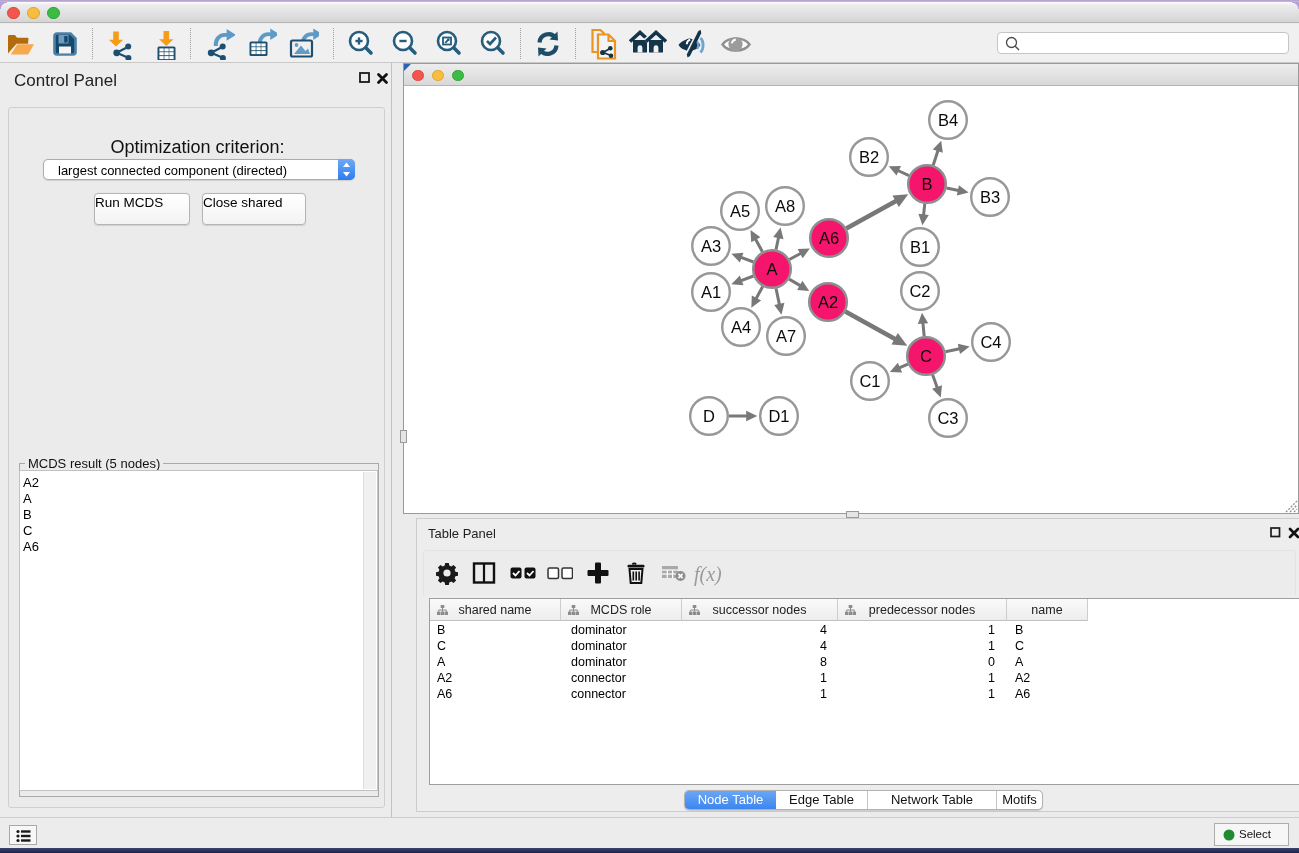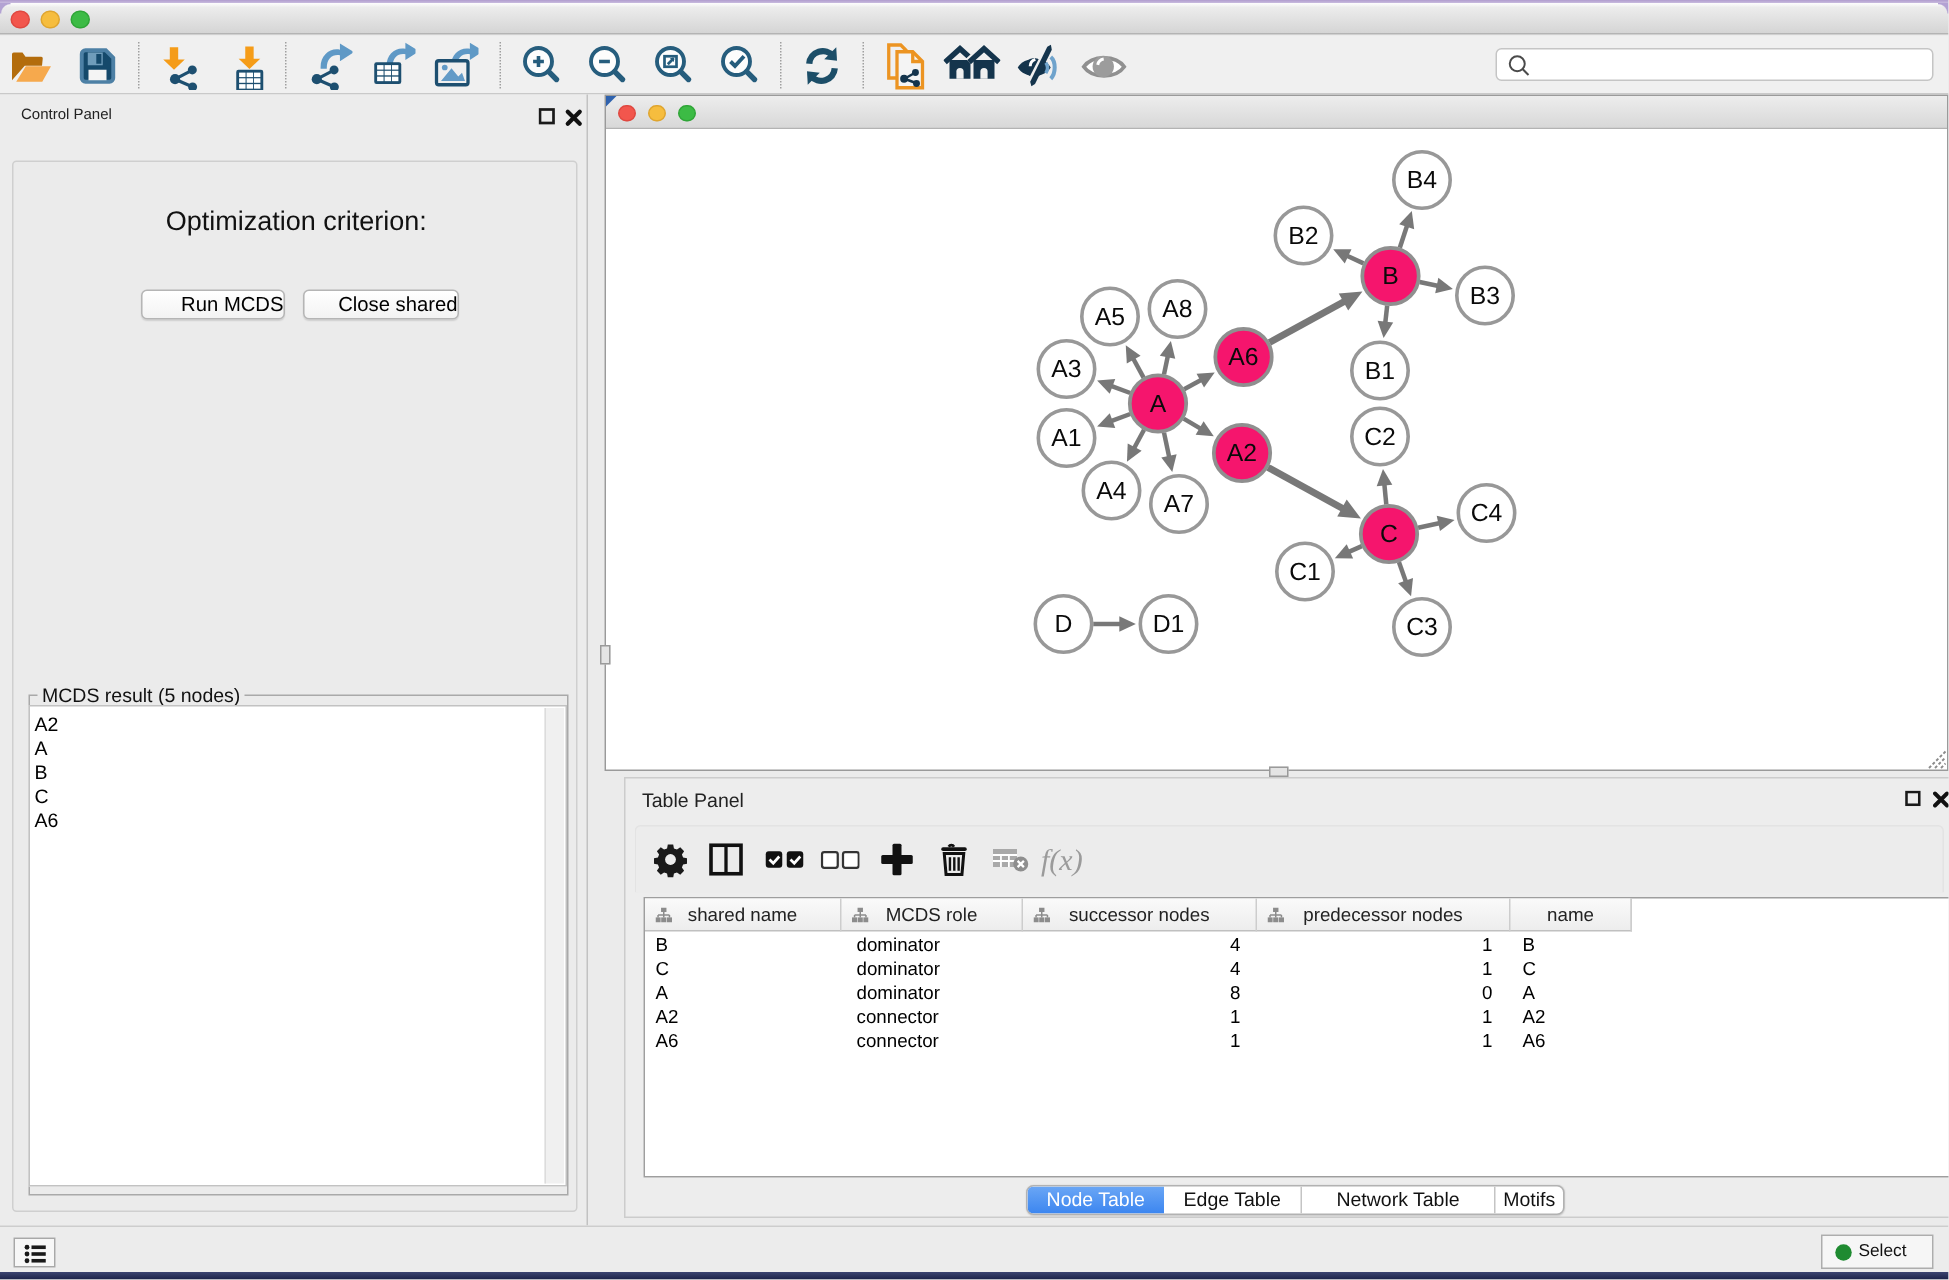--- a/index.html
+++ b/index.html
@@ -7,31 +7,31 @@
 #purpletop{left:0;top:0;width:1299px;height:2px;background:linear-gradient(#b09cce,#c8bade);z-index:50}
 #navybot{left:0;top:848px;width:1299px;height:5px;background:linear-gradient(#3c4470,#1b2248);z-index:50}
 #titlebar{left:0;top:2px;width:1299px;height:21px;background:linear-gradient(#fdfdfd,#ececec 15%,#d5d5d5);border-bottom:1px solid #b4b4b4}
 #titlebar .tl{position:absolute;top:4.5px;width:12.5px;height:12.5px;border-radius:50%}
 #title-text{left:0;top:6px;width:1299px;text-align:center;font-size:13px;color:#3b3b3b}
 #toolbar{left:0;top:24px;width:1299px;height:39px;background:#f0f0f0;border-bottom:1px solid #c9c9c9}
 .sep{position:absolute;top:4px;height:31px;width:0;border-left:1px dotted #9f9f9f}
 .ticon{position:absolute;top:0;height:39px;display:flex;align-items:center;justify-content:center}
 #searchbox{left:997px;top:8px;width:292px;height:22px;background:#fff;border:1px solid #c5c5c5;border-radius:4px}
 #cpanel{left:0;top:63px;width:392px;height:754px;background:#ececec;border-right:1px solid #c2c2c2}
-#cpanel-title{left:14px;top:8px;font-size:10px;color:#222}
+#cpanel-title{left:14px;top:8px;font-size:17px;color:#222}
 #cp-inner{left:8px;top:44px;width:377px;height:701px;border:1px solid #cfcfcf;border-radius:3px;background:#ebebeb}
 .seg{position:absolute;display:flex;z-index:5;background:#fff;border:1px solid #b2b2b2;border-radius:5px;overflow:hidden;box-shadow:0 0.5px 1px rgba(0,0,0,.15)}
 .seg div{font-size:13px;color:#111;text-align:center;line-height:18px;border-right:1px solid #c4c4c4}
 .seg div:last-child{border-right:none}
 .seg .sel{background:linear-gradient(#6aa6f5,#3c86f0);color:#fff;border-right:none}
 #opt-label{left:0;top:29px;width:377px;text-align:center;font-size:18px;color:#111}
 #combo{left:34px;top:51px;width:312px;height:21px;background:#fff;border:1px solid #ababab;border-radius:5px;box-shadow:0 0.5px 1px rgba(0,0,0,.12)}
 #combo span{position:absolute;left:14px;top:3px;font-size:13px;color:#000}
 #combo .cap{position:absolute;right:-1px;top:-1px;width:17px;height:21px;border-radius:0 5px 5px 0;background:linear-gradient(#6fa9f6,#2f7cf0)}
-.btn{position:absolute;height:20px;background:linear-gradient(#ffffff,#f3f3f3);border:1px solid #b5b5b5;border-radius:4px;font-size:13.5px;color:#000;text-align:right;line-height:17px;box-shadow:0 0.5px 1px rgba(0,0,0,.12)}
+.btn{position:absolute;height:32px;background:linear-gradient(#ffffff,#f3f3f3);border:1px solid #b5b5b5;border-radius:4px;font-size:13.5px;color:#000;text-align:left;line-height:17px;box-shadow:0 0.5px 1px rgba(0,0,0,.12)}
 #groupbox{left:10px;top:355px;width:360px;height:334px;border:1px solid #a9a9a9}
 #groupbox-label{left:16px;top:348px;background:#ebebeb;padding:0 3px;font-size:13px;color:#111}
 #mcds-list{left:10px;top:362px;width:359px;height:321px;background:#fff;font-size:13px;color:#000;padding-top:4px;border:1px solid #c2c2c2}
 #mcds-list div{padding-left:3px;height:16px;line-height:16px}
 #mcds-scroll{left:354px;top:364px;width:13px;height:317px;background:#f0f0f0;border-left:1px solid #dcdcdc}
 #desktop{left:392px;top:63px;width:907px;height:754px;background:#ebebeb}
 #netwin{left:403px;top:63px;width:896px;height:451px;background:#fff;border:1px solid #9a9a9a}
 #netwin-tb{left:0;top:0;width:894px;height:22px;background:linear-gradient(#ededed,#d8d8d8);border-bottom:1px solid #b3b3b3}
 #netwin-tb .tl{position:absolute;top:5.5px;width:11.5px;height:11.5px;border-radius:50%}
 #netwin-title{left:0;top:5px;width:894px;text-align:center;font-size:13px;color:#333}
@@ -232,20 +232,27 @@
 <div class="abs" id="cpanel">
 <div class="abs" id="cpanel-title">Control Panel</div>
 <svg class="abs" style="left:359px;top:9px" width="12" height="12" viewBox="0 0 12 12">
       <rect x="1" y="1" width="9" height="9" fill="none" stroke="#1a1a1a" stroke-width="1.8"></rect>
     </svg>
 <svg class="abs" style="left:376px;top:9px" width="13" height="13" viewBox="0 0 13 13">
       <path d="M2.5 2.5 L10.5 10.5 M10.5 2.5 L2.5 10.5" stroke="#111" stroke-width="2.8" stroke-linecap="round"></path>
     </svg>
 <div class="abs" id="cp-inner">
 <div class="abs" id="opt-label">Optimization criterion:</div>
+<div class="abs" id="combo">
+        <span>largest connected component (directed)</span>
+        <div class="cap"><svg width="17" height="21" viewBox="0 0 17 21">
+            <path d="M8.5 3.5 L12 8 H5 z" fill="#fff"></path>
+            <path d="M8.5 17.5 L5 13 H12 z" fill="#fff"></path>
+          </svg></div>
+      </div>
 <div class="btn" style="left:85px;top:85px;width:96px">Run MCDS</div>
 <div class="btn" style="left:193px;top:85px;width:104px">Close shared</div>
 <div class="abs" id="groupbox"></div>
 <div class="abs" id="groupbox-label">MCDS result (5 nodes)</div>
 <div class="abs" id="mcds-list">
         <div>A2</div>
         <div>A</div>
         <div>B</div>
         <div>C</div>
         <div>A6</div>

